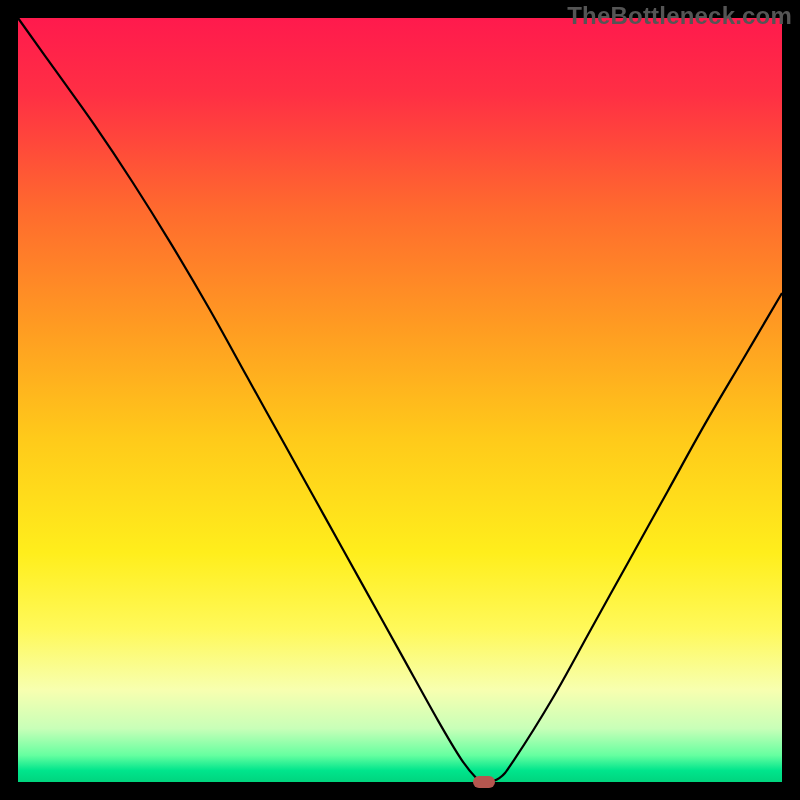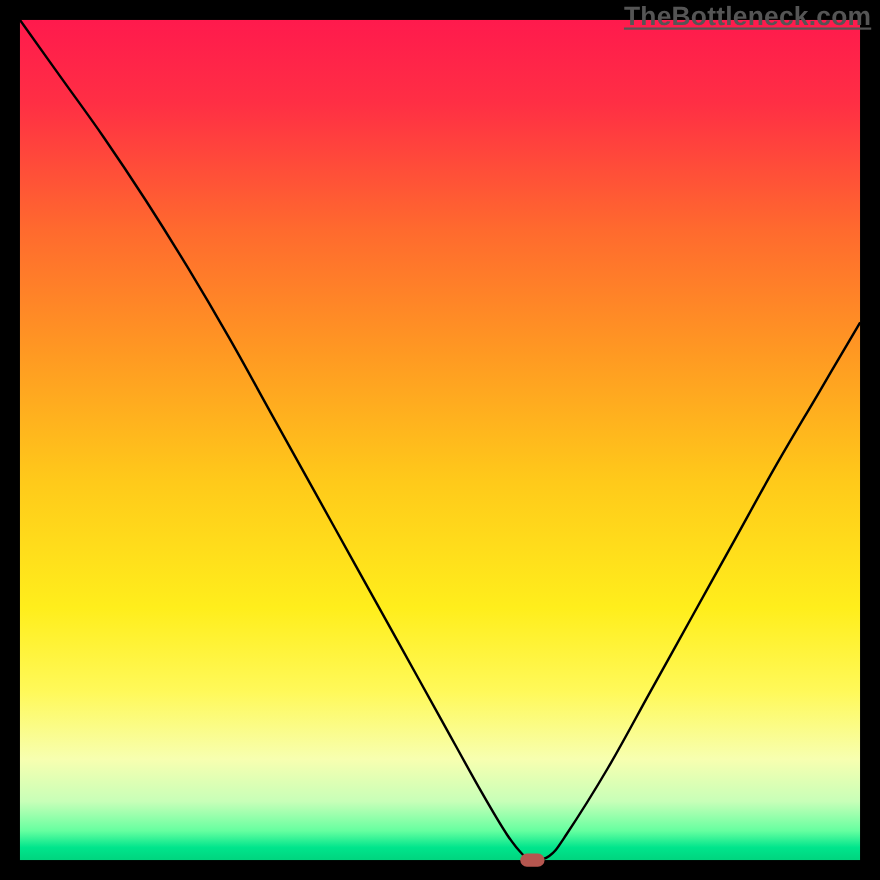--- a/index.html
+++ b/index.html
@@ -33,21 +33,20 @@
   }
   .watermark {
     position: absolute;
     top: 2px;
     right: 8px;
     color: #555555;
     font-size: 24px;
     font-weight: 600;
     letter-spacing: 0.2px;
     user-select: none;
-    text-decoration: underline;
   }
   .marker {
     position: absolute;
     width: 22px;
     height: 12px;
     border-radius: 6px;
     transform: translate(-50%, -50%);
   }
   svg.curve {
     position: absolute;

